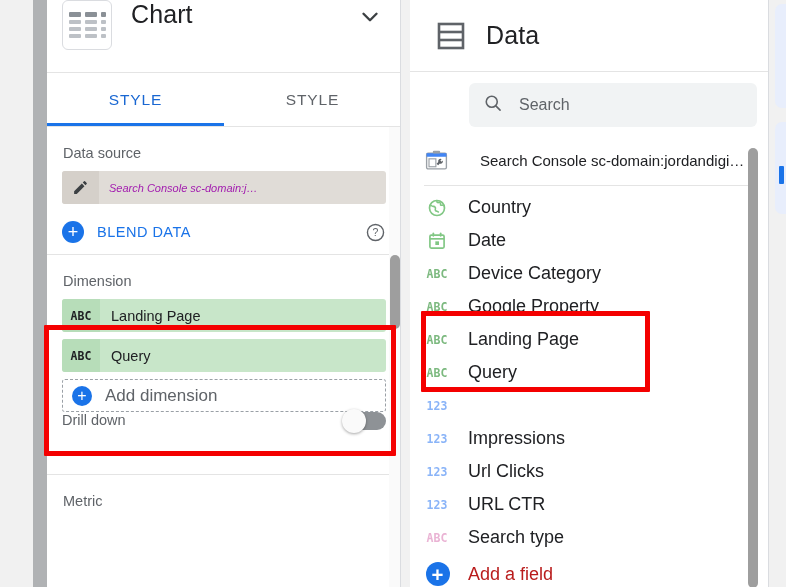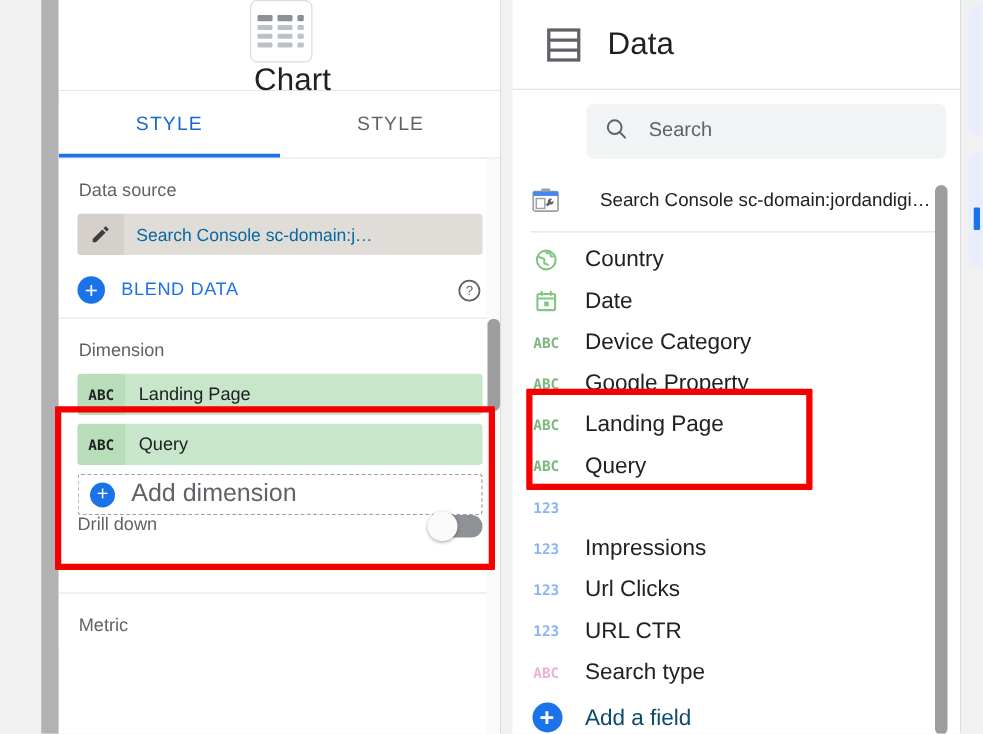--- a/index.html
+++ b/index.html
@@ -15,22 +15,22 @@
   .left-gutter { position: absolute; left: 0; top: 0; width: 33px; height: 587px; background: #f1f1f1; }
   .left-strip  { position: absolute; left: 33px; top: 0; width: 14px; height: 587px; background: #b0b2b4; }
   .left-strip-notch { position: absolute; left: 47px; top: 76px; width: 7px; height: 2px; background: #9aa0a6; }
 
   
   .chart-panel {
     position: absolute; left: 47px; top: 0; width: 354px; height: 587px;
     background: #ffffff; overflow: hidden;
   }
   .chart-header {
-    height: 73px; display: flex; align-items: center; padding: 0 14px 0 15px;
-    border-bottom: 1px solid #e4e4e4; background: #fff; flex-direction: column;
+    height: 73px; display: flex; align-items: flex-start; padding: 0 14px 0 15px;
+    border-bottom: 1px solid #e4e4e4; background: #fff;
   }
   .chart-type-icon {
     width: 50px; height: 50px; border: 1px solid #dadce0; border-radius: 6px;
     background: #fff; display: flex; flex-direction: column; justify-content: center;
     align-items: center; gap: 3px; flex: 0 0 auto;
   }
   .cti-row { display: flex; gap: 4px; }
   .cti-bar { background: #9aa0a6; border-radius: 1px; }
   .cti-head .cti-bar { height: 5px; background: #8a9096; }
   .cti-head .b1 { width: 12px; } .cti-head .b2 { width: 12px; } .cti-head .b3 { width: 5px; }
@@ -59,22 +59,22 @@
 
   .ds-chip {
     display: flex; align-items: stretch; height: 33px; background: #e0dcd7;
     border-radius: 3px; overflow: hidden; width: 100%;
   }
   .ds-chip-icon {
     width: 37px; display: flex; align-items: center; justify-content: center;
     background: #d5d0ca; flex: 0 0 auto;
   }
   .ds-chip-text {
-    display: flex; align-items: center; font-size: 14px; color: #0369a1;
-    padding-left: 10px; white-space: nowrap; overflow: hidden;
+    display: flex; align-items: center; font-size: 11px; color: #a21caf;
+    padding-left: 10px; white-space: nowrap; overflow: hidden; font-style: italic;
   }
   .blend-row { display: flex; align-items: center; height: 44px; margin-top: 6px; }
   .plus-circle {
     width: 22px; height: 22px; border-radius: 50%; background: #1a73e8; color: #fff;
     font-size: 18px; line-height: 20px; text-align: center; flex: 0 0 auto; font-weight: 400;
     display:flex; align-items:center; justify-content:center;
   }
   .blend-label { color: #1a73e8; font-size: 14.5px; font-weight: 500; letter-spacing: .5px; margin-left: 13px; }
   .help-icon { margin-left: auto; width: 21px; height: 21px; }
 
@@ -87,21 +87,21 @@
     background: #b7ddb9; flex: 0 0 auto;
     font-family: "DejaVu Sans Mono", monospace; font-size: 11.5px; font-weight: 700; color: #202124;
   }
   .dim-chip-text { display: flex; align-items: center; font-size: 14.5px; color: #202124; padding-left: 11px; }
 
   .add-dim {
     display: flex; align-items: center; height: 33px; border: 1px dashed #9aa0a6;
     border-radius: 3px; padding-left: 9px; background: #fff;
   }
   .add-dim .plus-circle { width: 20px; height: 20px; font-size: 16px; }
-  .add-dim-label { font-size: 20px; color: #5f6368; margin-left: 13px; }
+  .add-dim-label { font-size: 17px; color: #5f6368; margin-left: 13px; }
 
   .drill-row { display: flex; align-items: flex-start; height: 62px; }
   .drill-label { font-size: 14.5px; color: #5f6368; font-weight: 500; }
   .toggle {
     margin-left: auto; width: 42px; height: 18px; background: #8e9296; border-radius: 9px;
     position: relative;
   }
   .toggle-knob {
     position: absolute; left: -2px; top: -3px; width: 24px; height: 24px; border-radius: 50%;
     background: #fafafa; box-shadow: 0 1px 3px rgba(0,0,0,.35);
@@ -142,21 +142,21 @@
   .field-list { padding-top: 5px; }
   .field-row { display: flex; align-items: center; height: 33px; padding-left: 14px; }
   .field-icon {
     width: 26px; flex: 0 0 auto; display: flex; align-items: center; justify-content: center;
     font-family: "DejaVu Sans Mono", monospace; font-size: 11.5px; font-weight: 700;
   }
   .field-icon.abc-green { color: #7cb97f; }
   .field-icon.abc-pink  { color: #eab3d4; }
   .field-icon.num       { color: #8ab4f8; }
   .field-label { font-size: 18px; color: #202124; margin-left: 18px; }
-  .field-label.link { color: #0c4a6e; font-weight: 500; }
+  .field-label.link { color: #b91c1c; font-weight: 500; }
   .field-row.addfield { height: 40px; }
   .addfield-plus {
     width: 24px; height: 24px; border-radius: 50%; background: #1a73e8; color: #fff;
     display: flex; align-items: center; justify-content: center; font-size: 19px; margin-left: 1px;
   }
 
   .data-scrollbar-track { position: absolute; right: 10px; top: 0; width: 12px; height: 587px; }
   .data-scrollbar-thumb { position: absolute; right: 11px; top: 148px; width: 10px; height: 440px; background: #9e9e9e; border-radius: 5px; }
   .data-right-border { position: absolute; right: 0; top: 0; width: 1px; height: 587px; background: #dadce0; }
 

